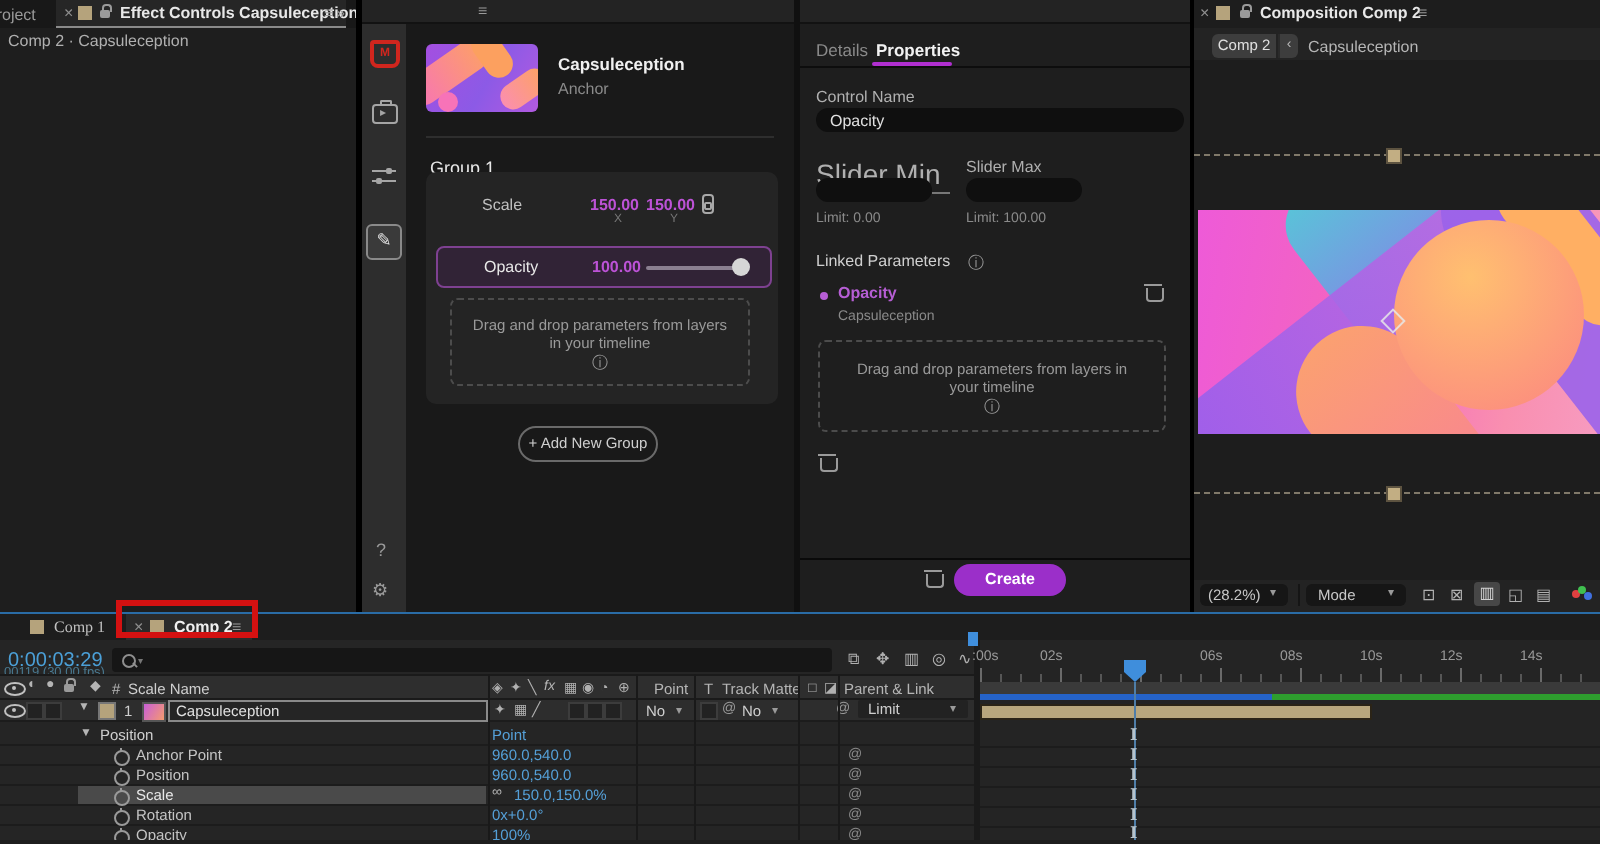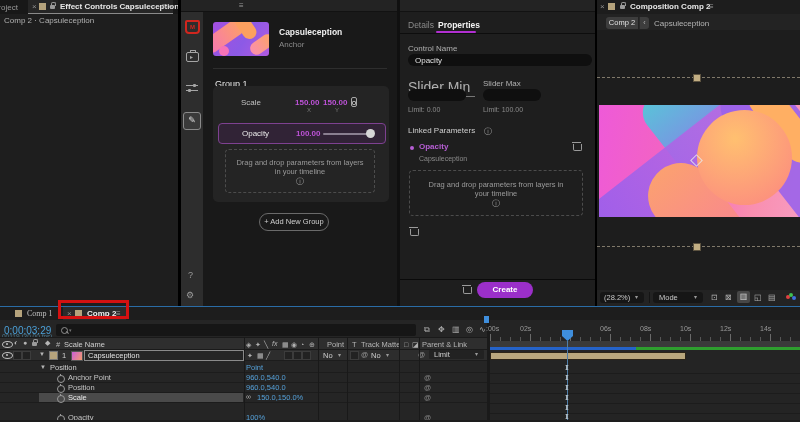--- a/index.html
+++ b/index.html
@@ -311,20 +311,26 @@
 
     <div class="a" style="left:0;top:86px;width:487px;height:10px;border-bottom:1px solid #1c1c1c;box-sizing:border-box;">
       <span class="a" style="left:39px;top:0;width:204px;height:9px;background:#4a4a4a;"></span>
       <span class="a ic-watch" style="left:57px;top:2px;"></span>
       <span class="a txt" style="left:68px;top:0px;color:#e8e8e8;font-size:7.5px;">Scale</span>
       <span class="a txt" style="left:246px;top:0px;color:#b5b5b5;font-size:7px;">∞</span>
       <span class="a txt" style="left:257px;top:0px;color:#55a0d8;font-size:7.5px;">150.0,150.0%</span>
       <span class="a" style="left:424px;top:1px;color:#8a8a8a;font-size:7px;">@</span>
     </div>
 
+    <div class="a" style="left:0;top:96px;width:487px;height:10px;border-bottom:1px solid #1c1c1c;box-sizing:border-box;">
+      <span class="a ic-watch" style="left:57px;top:2px;"></span>
+      <span class="a txt" style="left:68px;top:0px;color:#c4c4c4;font-size:7.5px;">Rotation</span>
+      <span class="a txt" style="left:246px;top:0px;color:#55a0d8;font-size:7.5px;">0x+0.0°</span>
+      <span class="a" style="left:424px;top:1px;color:#8a8a8a;font-size:7px;">@</span>
+    </div>
 
     <div class="a" style="left:0;top:106px;width:487px;height:10px;border-bottom:1px solid #1c1c1c;box-sizing:border-box;">
       <span class="a ic-watch" style="left:57px;top:2px;"></span>
       <span class="a txt" style="left:68px;top:0px;color:#c4c4c4;font-size:7.5px;">Opacity</span>
       <span class="a txt" style="left:246px;top:0px;color:#55a0d8;font-size:7.5px;">100%</span>
       <span class="a" style="left:424px;top:1px;color:#8a8a8a;font-size:7px;">@</span>
     </div>
 
     <div class="a vsep" style="left:244px;top:30px;height:86px;"></div>
     <div class="a vsep" style="left:318px;top:30px;height:86px;"></div>

